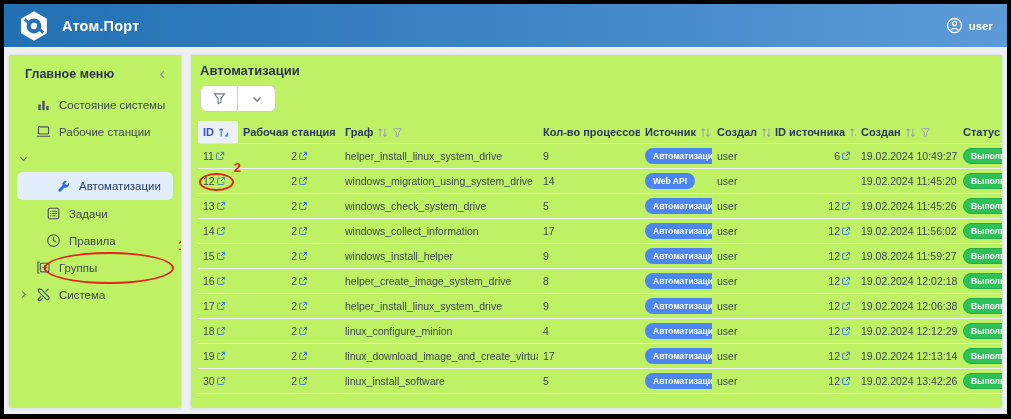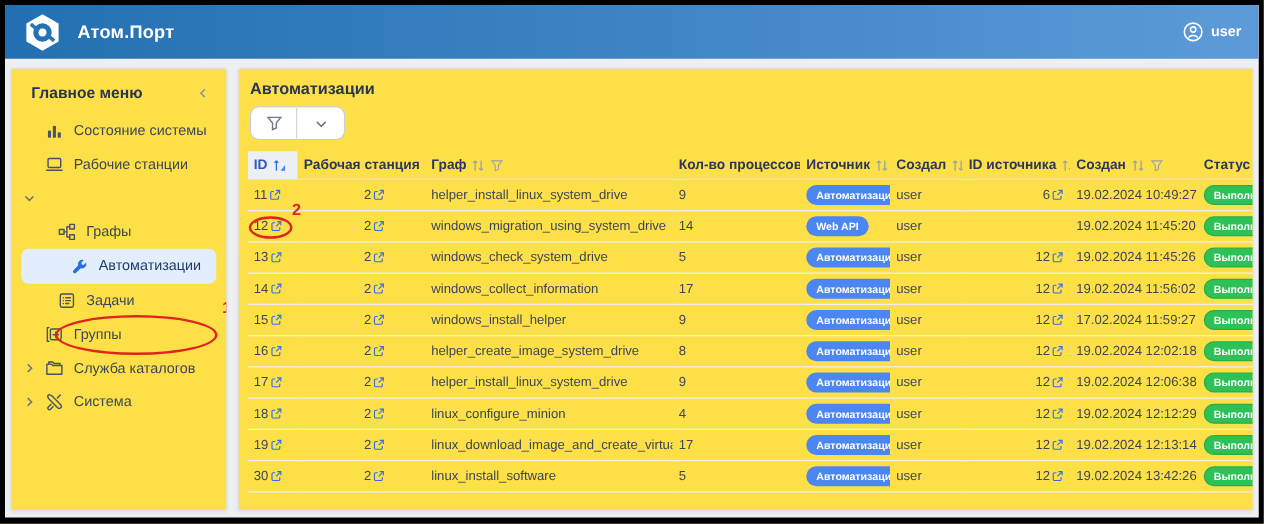--- a/index.html
+++ b/index.html
@@ -10,21 +10,21 @@
   
   .topbar { height:43px; background:linear-gradient(90deg,#2270b2 0%,#4186c6 55%,#5d9bd8 100%);
             display:flex; align-items:center; padding:1px 14px; }
   .logo { width:32px; height:32px; flex:0 0 auto; }
   .app-title { color:#fff; font-size:14.5px; font-weight:bold; margin-left:12px; letter-spacing:.2px; }
   .user-chip { margin-left:auto; display:flex; align-items:center; gap:6px; color:#fff;
                font-size:11.5px; font-weight:bold; cursor:pointer; }
 
   
   .content { display:flex; gap:8px; padding:7px 4px 5px 4px; height:367px; }
-  .card { background:#fde047; border:1px solid #e0e3e8; border-radius:3px; box-shadow:0 1px 2px rgba(20,30,60,.05); }
+  .card { background:#bef264; border:1px solid #e0e3e8; border-radius:3px; box-shadow:0 1px 2px rgba(20,30,60,.05); }
   .sidebar { width:174px; flex:0 0 auto; position:relative; overflow:hidden; }
   .main { flex:1; position:relative; padding:8px 7px; overflow:hidden; }
 
   
   .sb-head { display:flex; align-items:center; justify-content:space-between; padding:12px 14px 8px 16px; }
   .sb-title { font-size:12.5px; font-weight:bold; color:#2c3550; }
   .collapse { color:#8a94a4; display:flex; }
   .menu { padding-top:2px; }
   .mi { display:flex; align-items:center; height:27px; padding-left:10px; cursor:pointer;
         color:#3f4756; font-size:11.5px; }
@@ -131,34 +131,20 @@
               <span class="mi-label">Рабочие станции</span>
             </span>
           </div>
           <div class="mi">
             <span class="arrow">
               <svg viewBox="0 0 10 10" width="9" height="9" fill="none" stroke="currentColor" stroke-width="1.3">
                 <path d="M1.5 3.5 L5 7 L8.5 3.5"></path>
               </svg>
             </span>
           </div>
-          <div class="mi lvl1">
-            <span class="arrow"></span>
-            <span class="mi-body">
-              <span class="micon">
-                <svg viewBox="0 0 16 16" width="15" height="15" fill="none" stroke="currentColor" stroke-width="1.2" stroke-linecap="round" stroke-linejoin="round">
-                  <rect x="1.6" y="6" width="4" height="4"></rect>
-                  <rect x="10.4" y="1.6" width="4" height="4"></rect>
-                  <rect x="10.4" y="10.4" width="4" height="4"></rect>
-                  <path d="M5.6 8 H8 M8 8 V3.6 H10.4 M8 8 V12.4 H10.4"></path>
-                </svg>
-              </span>
-              <span class="mi-label">Графы</span>
-            </span>
-          </div>
           <div class="mi lvl1 selected">
             <span class="arrow"></span>
             <span class="mi-body">
               <span class="micon">
                 <svg viewBox="0 0 16 16" width="15" height="15">
                   <path fill="currentColor" d="M13.8 4.2 a3.8 3.8 0 0 1 -4.7 4.9 L5.2 13 a1.55 1.55 0 0 1 -2.2 -2.2 L6.9 6.9 a3.8 3.8 0 0 1 4.9 -4.7 L9.6 4.4 l0.5 1.5 1.5 0.5 Z"></path>
                 </svg>
               </span>
               <span class="mi-label">Автоматизации</span>
             </span>
@@ -166,49 +152,45 @@
           <div class="mi lvl1">
             <span class="arrow"></span>
             <span class="mi-body">
               <span class="micon">
                 <svg viewBox="0 0 16 16" width="15" height="15" fill="none" stroke="currentColor" stroke-width="1.2" stroke-linecap="round" stroke-linejoin="round">
                   <rect x="2.4" y="2.4" width="11.2" height="11.2" rx="1.5"></rect>
                   <path d="M5 5.6 h.01 M7 5.6 h4 M5 8 h.01 M7 8 h4 M5 10.4 h.01 M7 10.4 h2.6"></path>
                 </svg>
               </span>
               <span class="mi-label">Задачи</span>
+            </span>
+          </div>
+          <div class="mi lvl1">
+            <span class="arrow"></span>
+            <span class="mi-body">
+              <span class="micon">
+                <svg viewBox="0 0 16 16" width="15" height="15" fill="none" stroke="currentColor" stroke-width="1.2" stroke-linecap="round" stroke-linejoin="round">
+                  <circle cx="8" cy="8" r="6.2"></circle>
+                  <path d="M8 4.6 V8 L10.4 9.4"></path>
+                </svg>
+              </span>
+              <span class="mi-label">Правила</span>
             </span>
           </div>
           <div class="mi">
             <span class="arrow"></span>
             <span class="mi-body">
               <span class="micon">
                 <svg viewBox="0 0 16 16" width="15" height="15" fill="none" stroke="currentColor" stroke-width="1.2" stroke-linecap="round" stroke-linejoin="round">
                   <path d="M3.4 2.2 H2 V13.8 H3.4"></path>
                   <rect x="4.6" y="3.4" width="9.2" height="9.2" rx="1.2"></rect>
                   <path d="M9.2 6 V10.6 M6.9 8.3 H11.5"></path>
                 </svg>
               </span>
               <span class="mi-label">Группы</span>
-            </span>
-          </div>
-          <div class="mi">
-            <span class="arrow">
-              <svg viewBox="0 0 10 10" width="9" height="9" fill="none" stroke="currentColor" stroke-width="1.3">
-                <path d="M3.5 1.5 L7 5 L3.5 8.5"></path>
-              </svg>
-            </span>
-            <span class="mi-body">
-              <span class="micon">
-                <svg viewBox="0 0 16 16" width="15" height="15" fill="none" stroke="currentColor" stroke-width="1.2" stroke-linecap="round" stroke-linejoin="round">
-                  <path d="M3.2 4.2 V2.8 h3.4 l1.2 1.2 h5 v1.4"></path>
-                  <path d="M1.6 4.6 h4 l1.2 1.2 h7.6 v7.4 h-12.8 Z"></path>
-                </svg>
-              </span>
-              <span class="mi-label">Служба каталогов</span>
             </span>
           </div>
           <div class="mi">
             <span class="arrow">
               <svg viewBox="0 0 10 10" width="9" height="9" fill="none" stroke="currentColor" stroke-width="1.3">
                 <path d="M3.5 1.5 L7 5 L3.5 8.5"></path>
               </svg>
             </span>
             <span class="mi-body">
               <span class="micon">
@@ -505,21 +487,21 @@
               <td class="ra"><span class="numlink">
                   <span>12</span>
                   <span>
                     <svg viewBox="0 0 12 12" width="10" height="10" fill="none" stroke="#2f6fed" stroke-width="1.1">
                       <path d="M5 2.6 H3.1 A1.2 1.2 0 0 0 1.9 3.8 V8.9 A1.2 1.2 0 0 0 3.1 10.1 h5.1 A1.2 1.2 0 0 0 9.4 8.9 V7"></path>
                       <path d="M6.9 1.6 h3.5 V5.1"></path>
                       <path d="M10.2 1.8 L5.9 6.1"></path>
                     </svg>
                   </span>
                 </span></td>
-              <td>17.02.2024 11:59:27</td>
+              <td>19.08.2024 11:59:27</td>
               <td><span class="badge-status">Выполнен</span></td>
             </tr>
             <tr>
               <td><span class="numlink">
                   <span>16</span>
                   <span>
                     <svg viewBox="0 0 12 12" width="10" height="10" fill="none" stroke="#2f6fed" stroke-width="1.1">
                       <path d="M5 2.6 H3.1 A1.2 1.2 0 0 0 1.9 3.8 V8.9 A1.2 1.2 0 0 0 3.1 10.1 h5.1 A1.2 1.2 0 0 0 9.4 8.9 V7"></path>
                       <path d="M6.9 1.6 h3.5 V5.1"></path>
                       <path d="M10.2 1.8 L5.9 6.1"></path>

